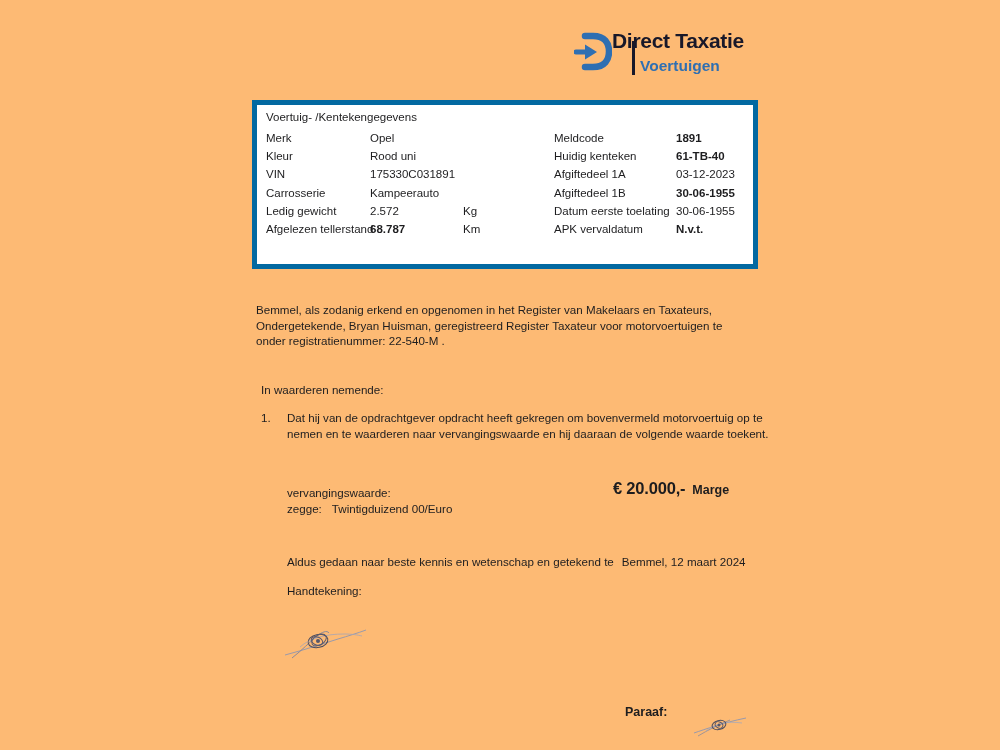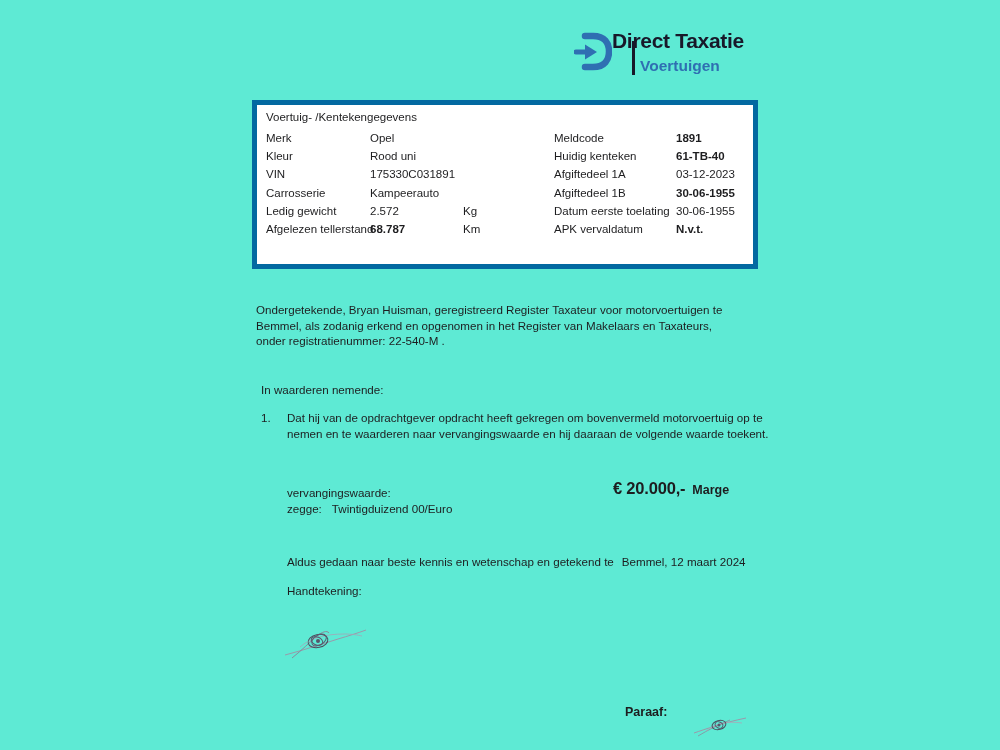--- a/index.html
+++ b/index.html
@@ -1,18 +1,18 @@
 <!DOCTYPE html>
 <html><head>
 <meta charset="utf-8">
 <style>
   * { margin:0; padding:0; box-sizing:border-box; }
   html,body { background:#ffffff; }
   .canvas {
-    position:relative; width:1000px; height:750px; background:#5eead4;
+    position:relative; width:1000px; height:750px; background:#fdba74;
     font-family:"Liberation Sans", sans-serif; color:#1d1d1f; overflow:hidden;
   }
   .abs { position:absolute; }
 
   
   .logo { left:574px; top:28px; width:190px; height:50px; }
   .logo-title { position:absolute; left:38px; top:1px; font-size:21px; font-weight:bold;
                 letter-spacing:-0.3px; color:#181829; white-space:nowrap; }
   .logo-bar { position:absolute; left:58px; top:13px; width:2.5px; height:34px; background:#181829; }
   .logo-sub { position:absolute; left:66px; top:29px; font-size:15.5px; font-weight:bold;
@@ -104,22 +104,22 @@
         <span class="c-v1 bold">68.787</span>
         <span class="c-u1">Km</span>
         <span class="c-l2">APK vervaldatum</span>
         <span class="c-v2 bold">N.v.t.</span>
       </div>
 
     </div>
   </div>
 
   <div class="abs intro">
+    <div>Bemmel, als zodanig erkend en opgenomen in het Register van Makelaars en Taxateurs,</div>
     <div>Ondergetekende, Bryan Huisman, geregistreerd Register Taxateur voor motorvoertuigen te</div>
-    <div>Bemmel, als zodanig erkend en opgenomen in het Register van Makelaars en Taxateurs,</div>
     <div>onder registratienummer: 22-540-M .</div>
   </div>
 
   <div class="abs heading">In waarderen nemende:</div>
 
   <div class="abs item">
     <span class="item-num">1.</span>
     <div class="item-lines">
       <div>Dat hij van de opdrachtgever opdracht heeft gekregen om bovenvermeld motorvoertuig op te</div>
       <div>nemen en te waarderen naar vervangingswaarde en hij daaraan de volgende waarde toekent.</div>

